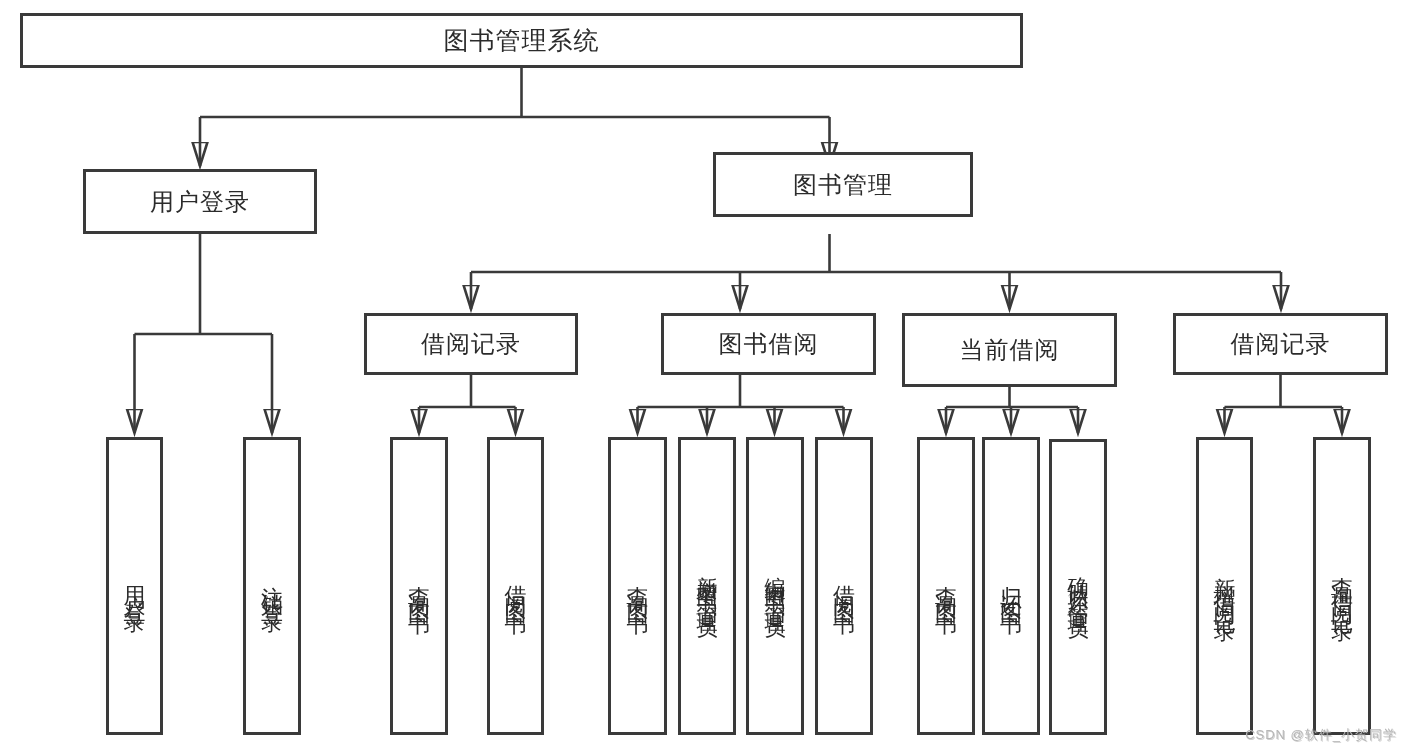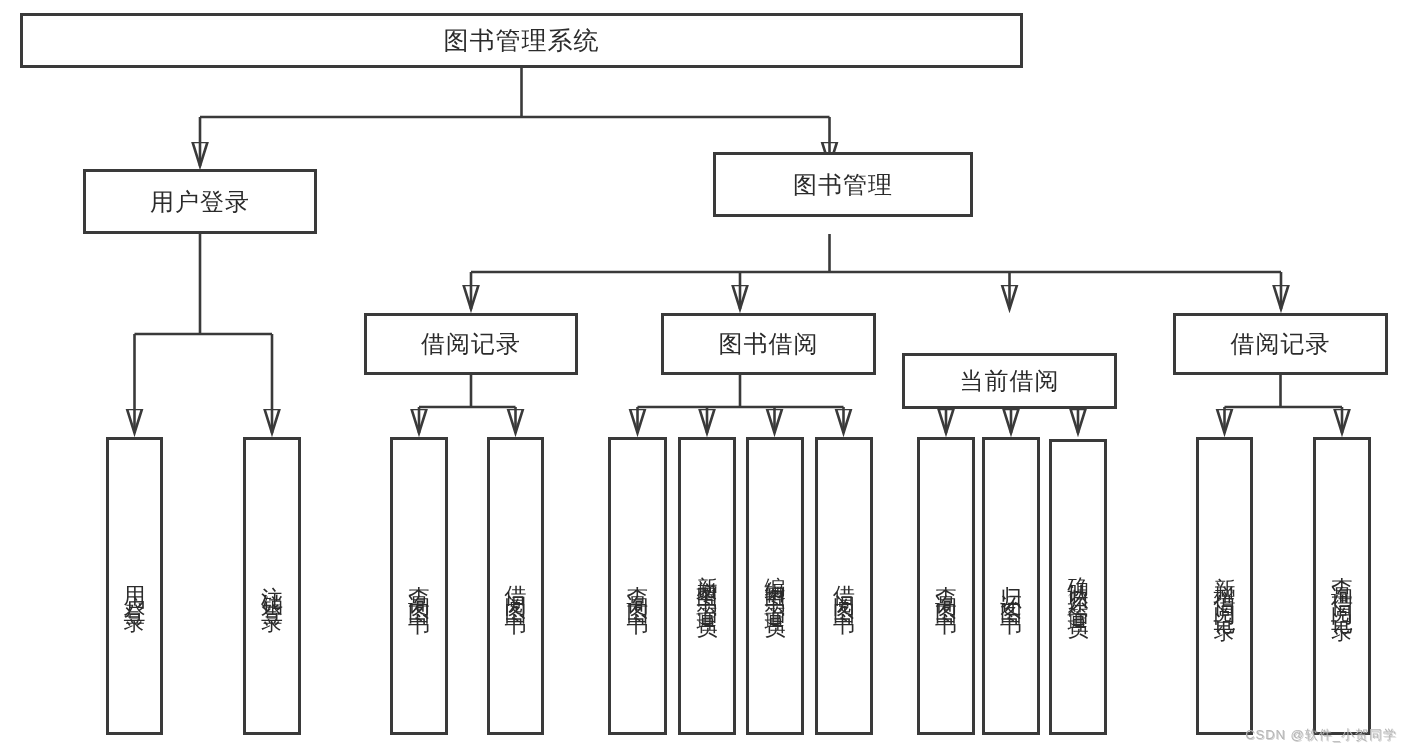--- a/index.html
+++ b/index.html
@@ -148,21 +148,21 @@
   <div class="node h" style="left:713px; top:152px; width:260px; height:65px;">
     <span class="lbl">图书管理</span>
   </div>
 
   <div class="node h" style="left:364px; top:313px; width:214px; height:62px;">
     <span class="lbl">借阅记录</span>
   </div>
   <div class="node h" style="left:633px; top:313px; width:215px; height:62px;margin-left:28px;">
     <span class="lbl">图书借阅</span>
   </div>
-  <div class="node h" style="left:902px; top:313px; width:215px; height:56px;margin-top:40px;">
+  <div class="node h" style="left:902px; top:313px; width:215px; height:74px;">
     <span class="lbl">当前借阅</span>
   </div>
   <div class="node h" style="left:1173px; top:313px; width:215px; height:62px;">
     <span class="lbl">借阅记录</span>
   </div>
 
   <div class="node v" style="left:106px; top:437px; width:57px; height:298px;">
     <span class="lbl">用户登录</span>
   </div>
   <div class="node v" style="left:243px; top:437px; width:58px; height:298px;">

